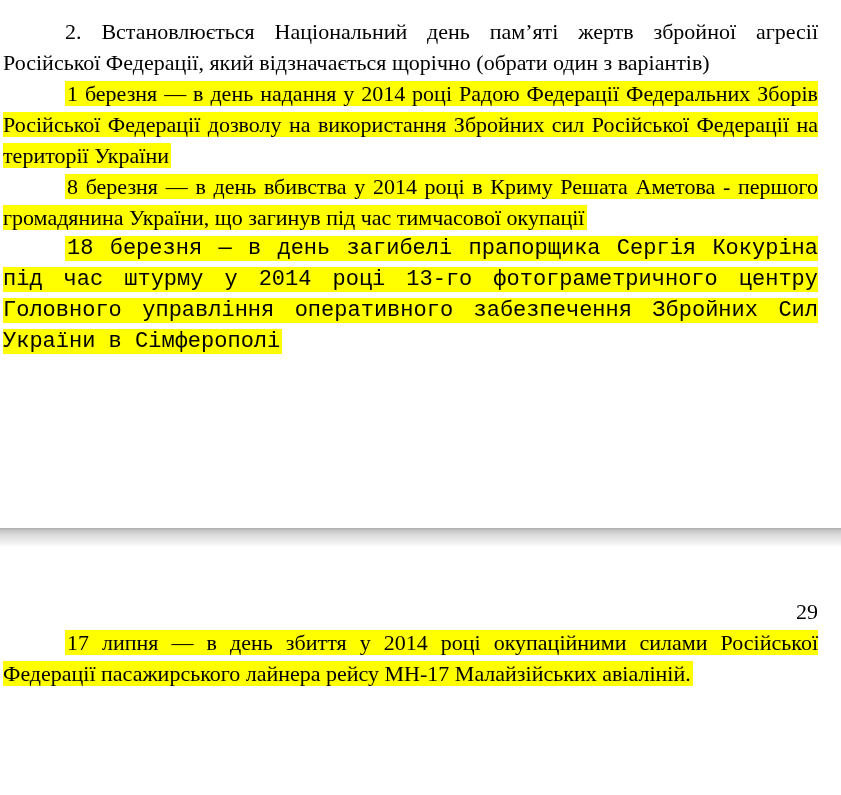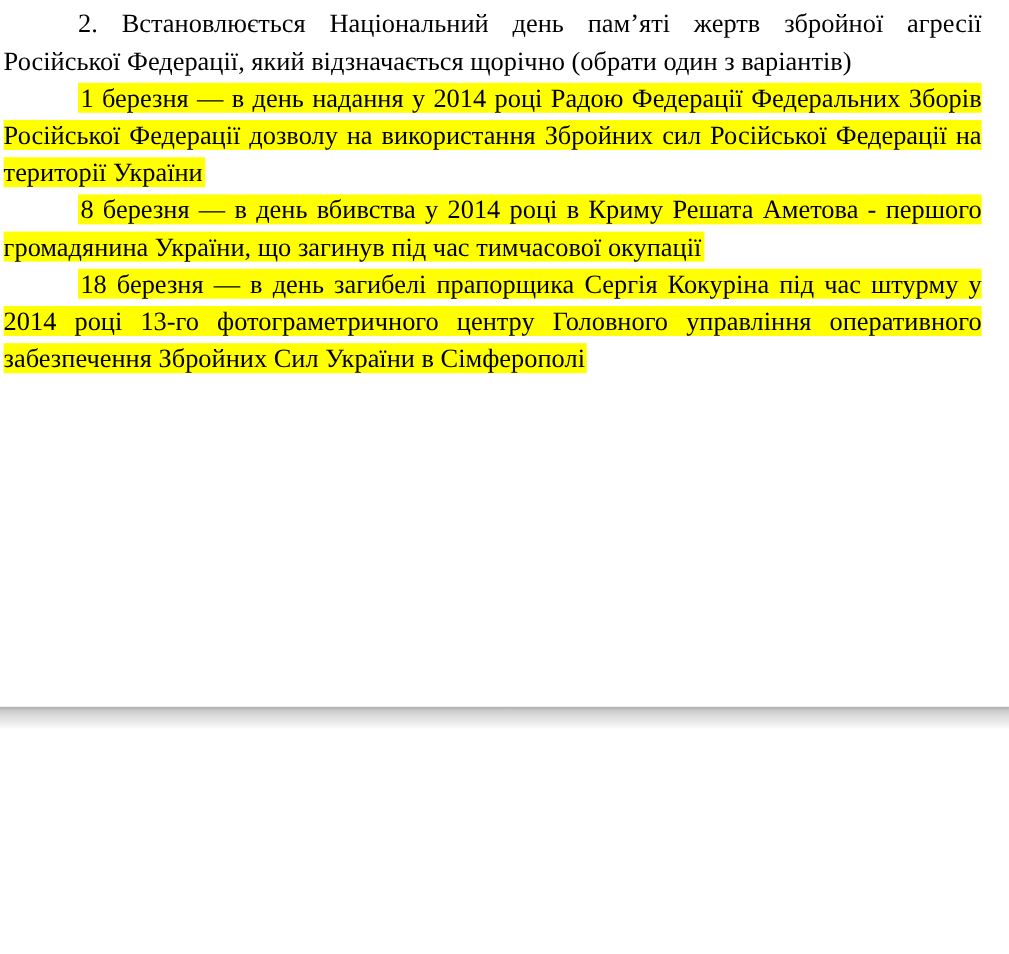--- a/index.html
+++ b/index.html
@@ -21,36 +21,36 @@
     height: 795px;
     position: relative;
     background: #ffffff;
   }
   .page {
     padding-left: 3px;
     padding-right: 23px;
     box-sizing: border-box;
   }
   .page-1 {
-    padding-top: 4px;
-    height: 589px;
+    padding-top: 16px;
+    height: 528px;
     overflow: hidden;
   }
   .page-2 {
     padding-top: 49px;
   }
   p.para {
     margin: 0;
     text-align: justify;
     text-indent: 62px;
     line-height: 31px;
   }
   .opt-1 { margin-top: 16px; }
   .opt-2 { margin-top: 14px; }
-  .opt-3 { margin-top: 16px; }
+  .opt-3 { margin-top: 16px; font-family: Liberation Mono, monospace; }
   .opt-4 { margin-top: 19px; }
   .opt-5 { margin-top: 22px; }
   .hl {
     background-color: var(--hl-color, #ffff00);
     padding: 0 2px;
   }
   .page-separator {
     width: 841px;
     height: 19px;
     background: linear-gradient(to bottom,
@@ -88,14 +88,23 @@
 
     <p class="para opt-3">
       <span class="hl">18 березня — в день загибелі прапорщика Сергія Кокуріна під час штурму у 2014 році 13-го фотограметричного центру Головного управління оперативного забезпечення Збройних Сил України в Сімферополі</span>
     </p>
 
 
   </section>
 
   <div class="page-separator"></div>
 
+  <section class="page page-2">
+
+    <div class="page-number">29</div>
+
+    <p class="para opt-5">
+      <span class="hl">17 липня — в день збиття у 2014 році окупаційними силами Російської Федерації пасажирського лайнера рейсу МН-17 Малайзійських авіаліній.</span>
+    </p>
+
+  </section>
 
 </div>
 
 </body></html>

